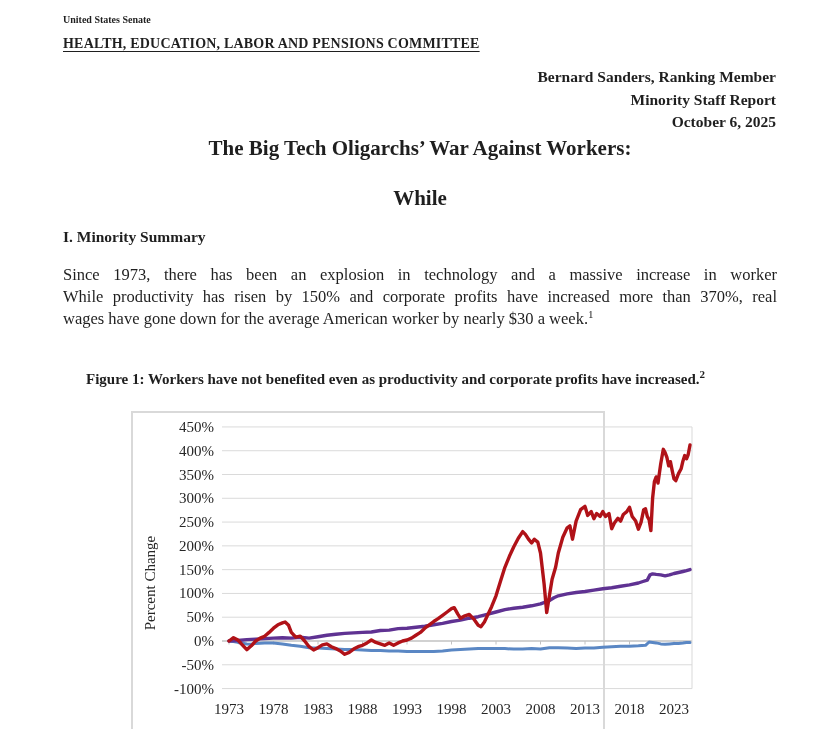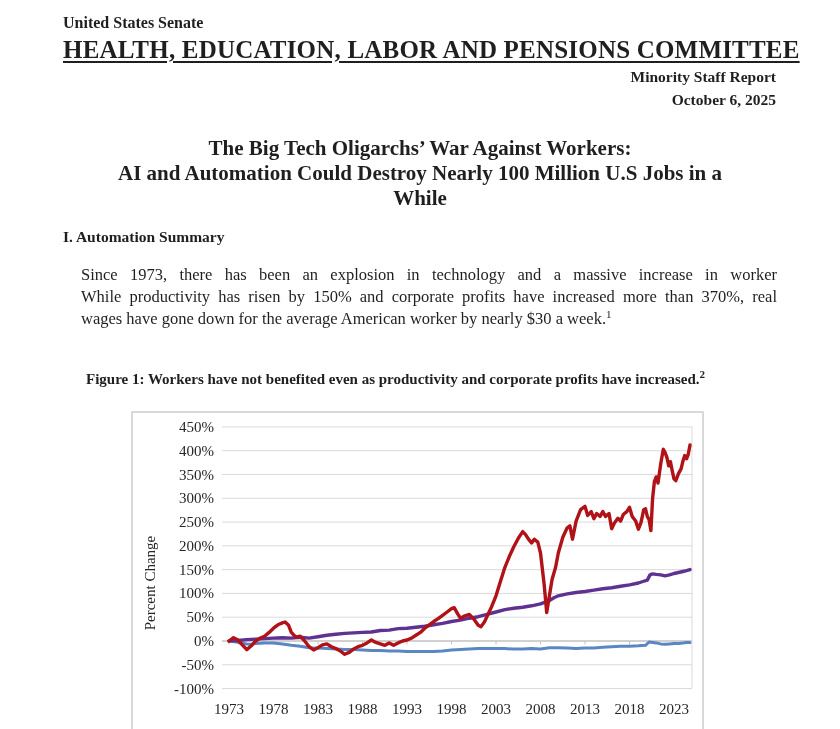--- a/index.html
+++ b/index.html
@@ -3,25 +3,25 @@
 <meta charset="utf-8">
 <style>
   html, body { margin: 0; padding: 0; background: #ffffff; }
   body {
     width: 840px; height: 729px; overflow: hidden; position: relative;
     font-family: "Liberation Serif", "DejaVu Serif", serif;
     color: #1f1f1f;
   }
   .org {
     position: absolute; left: 63px; top: 14px;
-    font-size: 16px; font-weight: bold;
+    font-size: 10px; font-weight: bold;
   }
   .committee {
     position: absolute; left: 63px; top: 36px;
-    font-size: 25px; font-weight: bold;
+    font-size: 14px; font-weight: bold;
     text-decoration: underline;
     text-underline-offset: 3px;
     letter-spacing: 0.2px;
   }
   .byline {
     position: absolute; right: 64px; top: 66px;
     text-align: right; font-size: 15.5px; font-weight: bold;
     line-height: 22.5px;
   }
   .doc-title {
@@ -30,54 +30,55 @@
     line-height: 25px; margin: 0;
   }
   .section-heading {
     position: absolute; left: 63px; top: 228px;
     font-size: 15.5px; font-weight: bold; margin: 0;
   }
   .body-text {
     position: absolute; left: 63px; right: 63px; top: 264px;
     font-size: 16.5px; line-height: 22px;
   }
-  .jline { text-align: justify; text-align-last: justify; margin-left: 18px; }
+  .jline { text-align: justify; text-align-last: justify; }
   .jline.last { text-align-last: left; }
   sup.fnref { font-size: 11px; vertical-align: super; line-height: 0; }
   .figure-caption {
     position: absolute; left: 63px; right: 63px; top: 371px;
     font-size: 15px; font-weight: bold; margin-left: 23px;
   }
   .chart-frame {
     position: absolute; left: 131px; top: 411px;
-    width: 573px; height: 318px;
+    width: 474px; height: 318px;
     border: 2px solid #d9d9d9; border-bottom: none;
     box-sizing: border-box;
     background: #ffffff;
   }
   .chart-frame svg { position: absolute; left: 0; top: 0; }
 </style>
 </head>
 <body>
 
 <div class="org">United States Senate</div>
 <div class="committee">HEALTH, EDUCATION, LABOR AND PENSIONS COMMITTEE</div>
 
 <div class="byline">
+  <div>Bernard Sanders, Ranking Member</div>
   <div>Minority Staff Report</div>
   <div>October 6, 2025</div>
 </div>
 
 <h1 class="doc-title">
   <span>The Big Tech Oligarchs’ War Against Workers:</span><br>
-  <span>AI and Automation Could Destroy Nearly 100 Million U.S Jobs in a</span><br>
+  <br>
   <span>While</span>
 </h1>
 
-<h2 class="section-heading">I. Automation Summary</h2>
+<h2 class="section-heading">I. Minority Summary</h2>
 
 <div class="body-text">
   <div class="jline">Since 1973, there has been an explosion in technology and a massive increase in worker</div>
   <div class="jline">While productivity has risen by 150% and corporate profits have increased more than 370%, real</div>
   <div class="jline last"><span>wages have gone down for the average American worker by nearly $30 a week.</span><sup class="fnref">1</sup></div>
 </div>
 
 <div class="figure-caption">
   <span>Figure 1: Workers have not benefited even as productivity and corporate profits have increased.</span><sup class="fnref">2</sup>
 </div>

